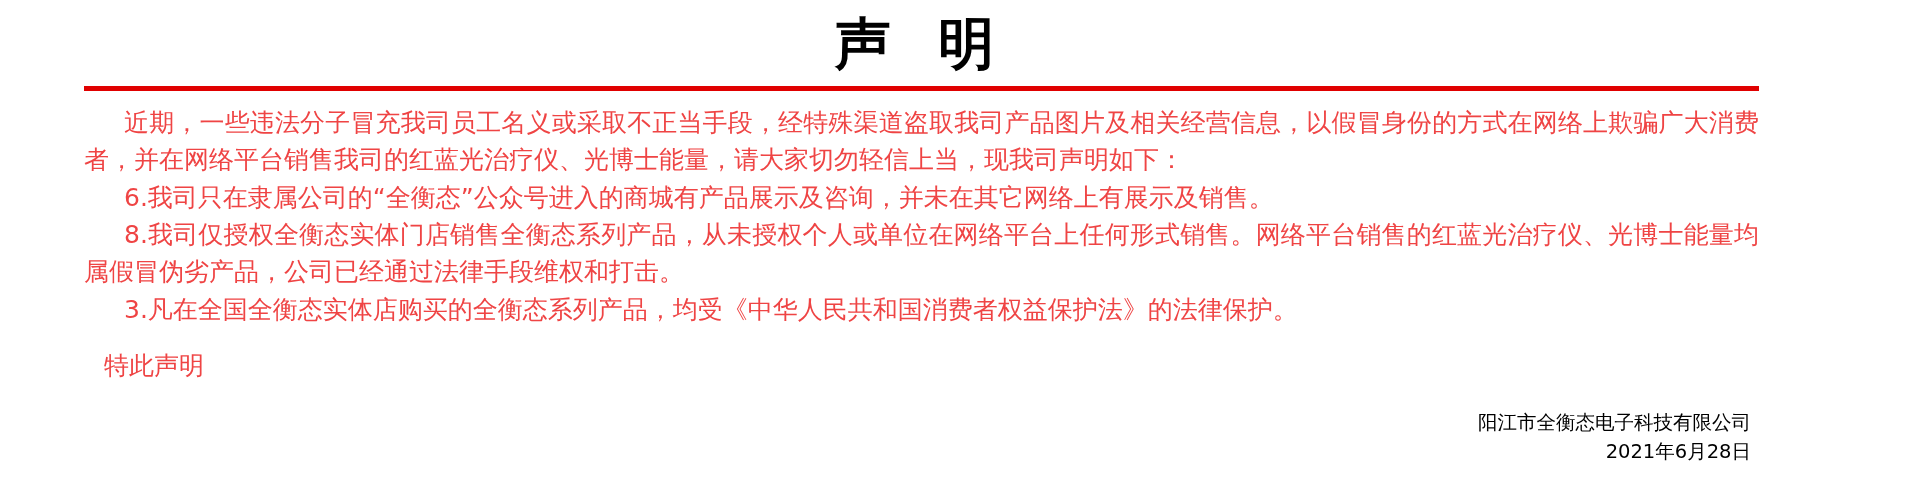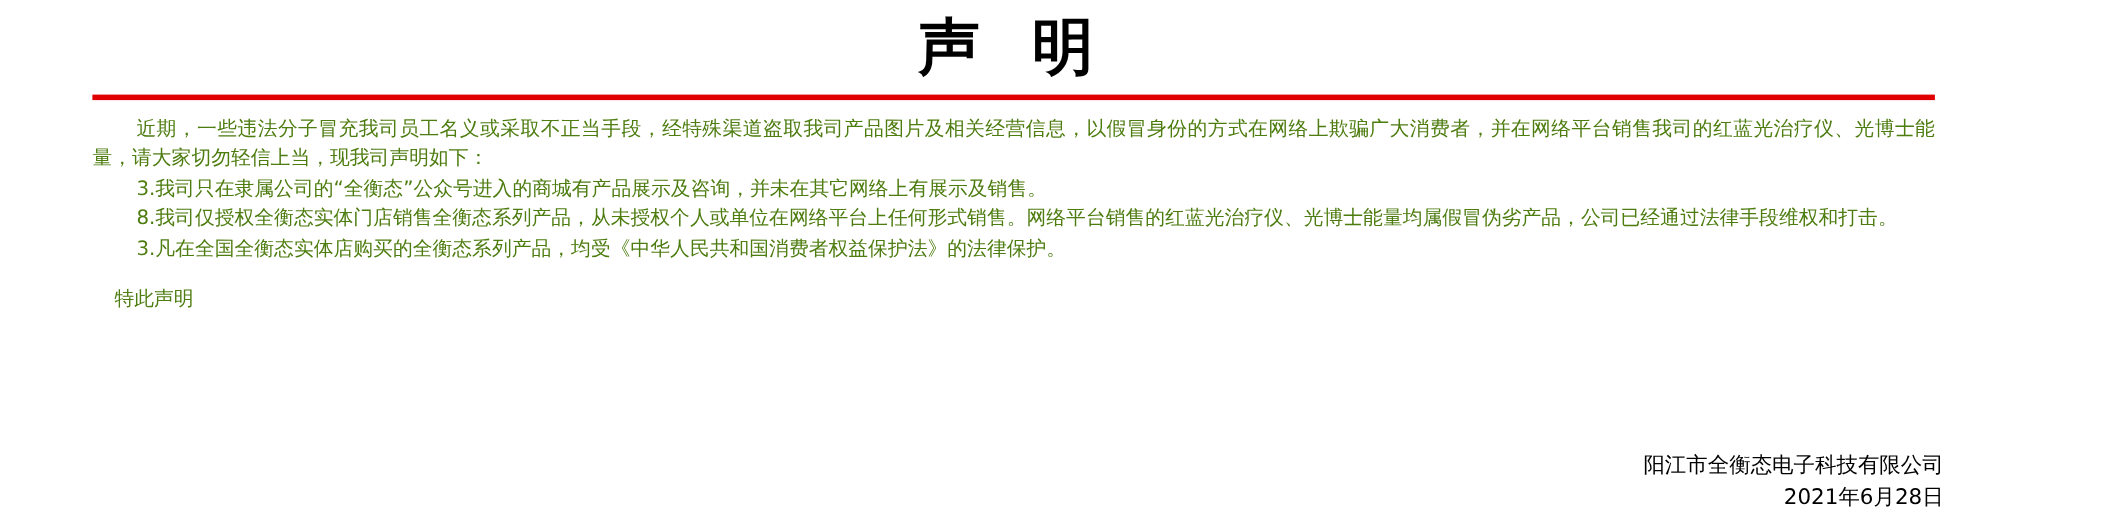--- a/index.html
+++ b/index.html
@@ -32,23 +32,23 @@
     color: #000000;
     font-family: "DejaVu Sans", "Liberation Sans", sans-serif;
   }
   .rule {
     height: 5px;
     background: #e00000;
     width: 100%;
     margin-bottom: 14px;
   }
   .body-text {
-    font-size: 18px;
+    font-size: 25px;
     line-height: 1.47;
-    color: #4d7c0f;
+    color: #ef4444;
     font-family: "DejaVu Sans", "Liberation Sans", sans-serif;
   }
   .para {
     margin: 0 0 1px 0;
     text-align: justify;
   }
   .indent-2 {
     text-indent: 40px;
   }
   .spacer-block {
@@ -56,40 +56,40 @@
   }
   .closing {
     margin-top: 2px;
   }
   .closing .line {
     text-indent: 20px;
     margin-bottom: 2px;
   }
   .signature {
     position: absolute;
-    right: 76px;
+    right: 92px;
     bottom: 14px;
     text-align: right;
     font-size: 19.5px;
     line-height: 1.5;
     font-family: "DejaVu Sans", "Liberation Sans", sans-serif;
   }
 </style>
 </head>
 <body>
 
 <div class="page">
 
   <div class="doc-title">声 明</div>
 
   <div class="rule" style="background: rgb(224, 0, 0);"></div>
 
   <div class="body-text">
     <p class="para indent-2">近期，一些违法分子冒充我司员工名义或采取不正当手段，经特殊渠道盗取我司产品图片及相关经营信息，以假冒身份的方式在网络上欺骗广大消费者，并在网络平台销售我司的红蓝光治疗仪、光博士能量，请大家切勿轻信上当，现我司声明如下：</p>
-    <p class="para indent-2">3.我司只在隶属公司的“全衡态”公众号进入的商城有产品展示及咨询，并未在其它网络上有展示及销售。</p>
+    <p class="para indent-2">6.我司只在隶属公司的“全衡态”公众号进入的商城有产品展示及咨询，并未在其它网络上有展示及销售。</p>
     <p class="para indent-2">8.我司仅授权全衡态实体门店销售全衡态系列产品，从未授权个人或单位在网络平台上任何形式销售。网络平台销售的红蓝光治疗仪、光博士能量均属假冒伪劣产品，公司已经通过法律手段维权和打击。</p>
     <p class="para indent-2">3.凡在全国全衡态实体店购买的全衡态系列产品，均受《中华人民共和国消费者权益保护法》的法律保护。</p>
 
     <div class="spacer-block"></div>
 
     <div class="closing">
       <div class="line">特此声明</div>
     </div>
   </div>
 

